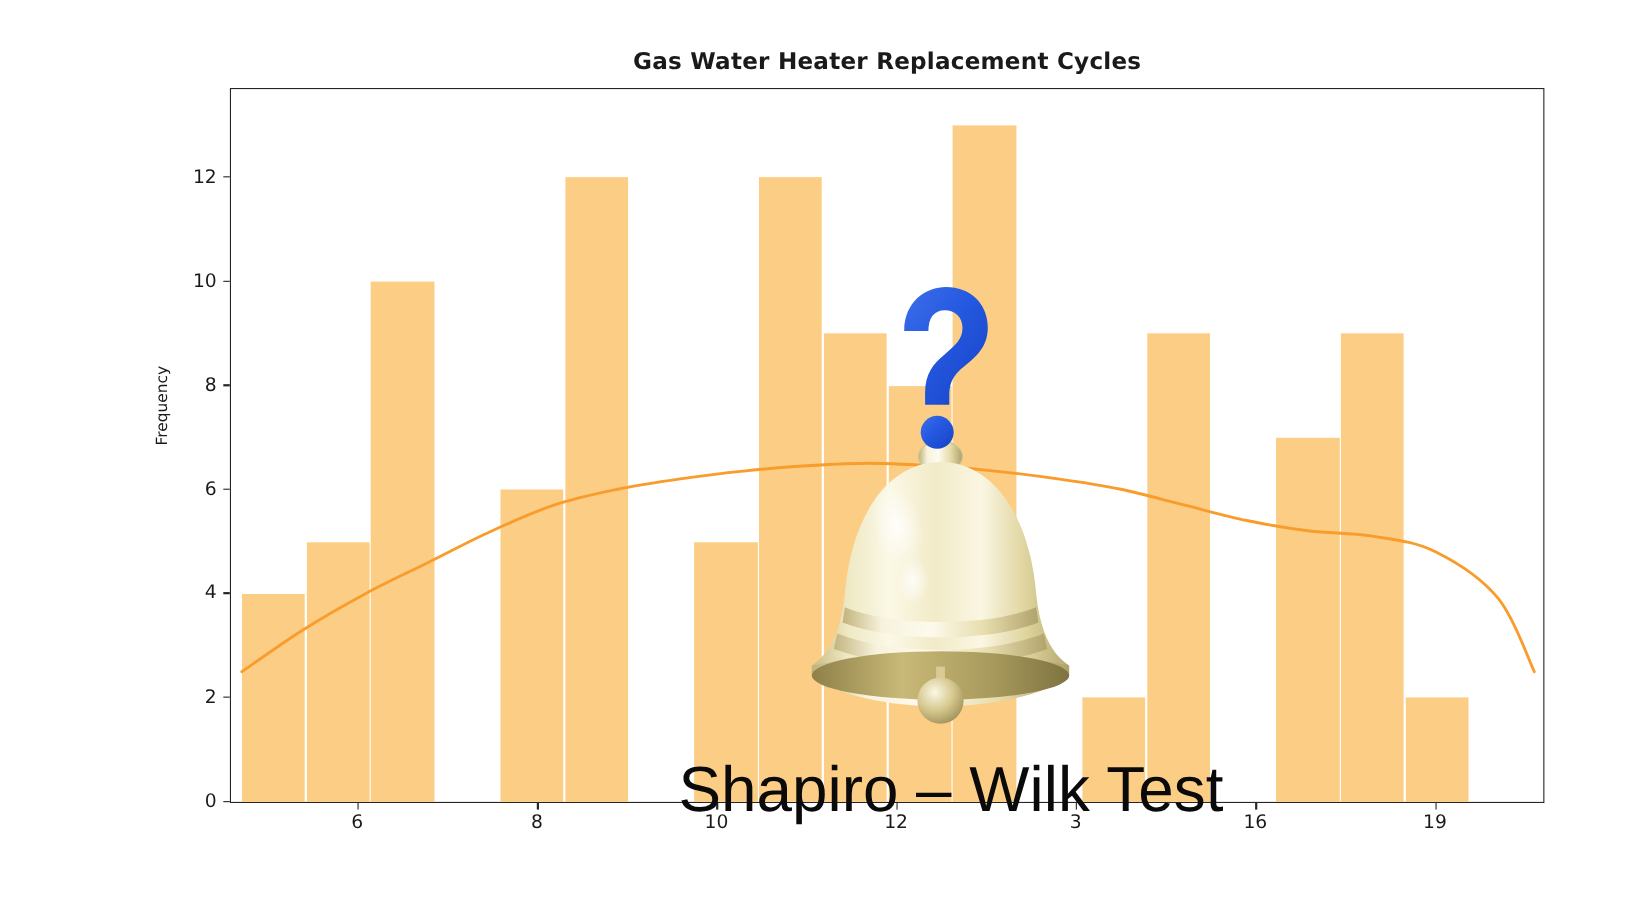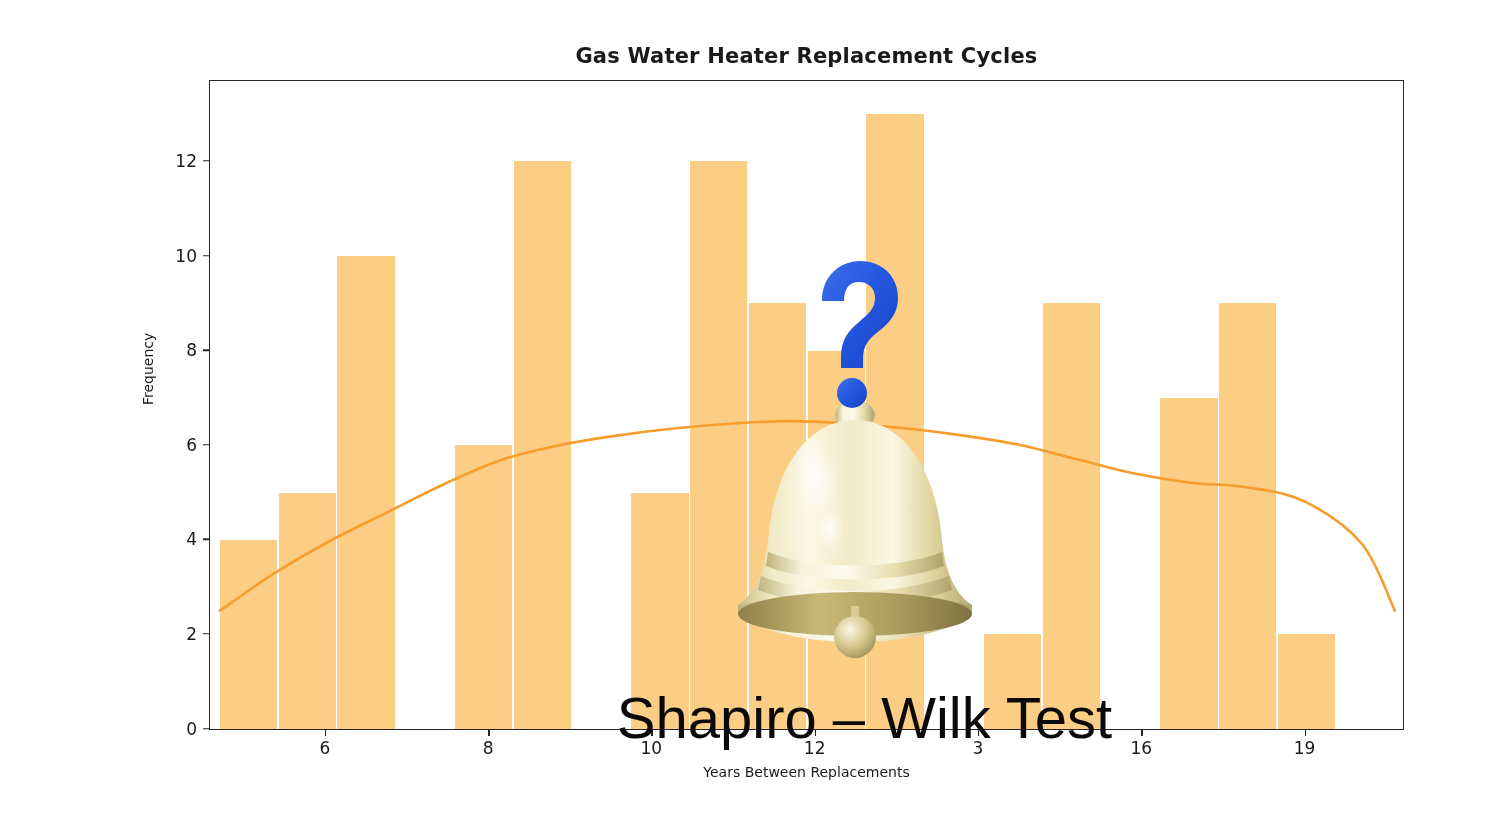--- a/index.html
+++ b/index.html
@@ -215,21 +215,20 @@
       <div class="xtick-label" style="left: 651.377px;">10</div>
       <div class="xtick-mark" style="left: 814.664px;"></div>
       <div class="xtick-label" style="left: 814.664px;">12</div>
       <div class="xtick-mark" style="left: 977.952px;"></div>
       <div class="xtick-label" style="left: 977.952px;">3</div>
       <div class="xtick-mark" style="left: 1141.24px;"></div>
       <div class="xtick-label" style="left: 1141.24px;">16</div>
       <div class="xtick-mark" style="left: 1304.53px;"></div>
       <div class="xtick-label" style="left: 1304.53px;">19</div>
     </div>
-  <div id="xlabel">Years Between Replacements</div>
 
   <svg id="overlay-bell" viewBox="0 0 285 260">
     <defs>
       <linearGradient id="bellBody" x1="0" y1="0" x2="1" y2="0">
         <stop offset="0%" stop-color="#C9BE86"></stop>
         <stop offset="14%" stop-color="#EFE9C4"></stop>
         <stop offset="30%" stop-color="#FBF8E6"></stop>
         <stop offset="48%" stop-color="#F2EBC8"></stop>
         <stop offset="66%" stop-color="#FAF6E2"></stop>
         <stop offset="84%" stop-color="#DED29B"></stop>

